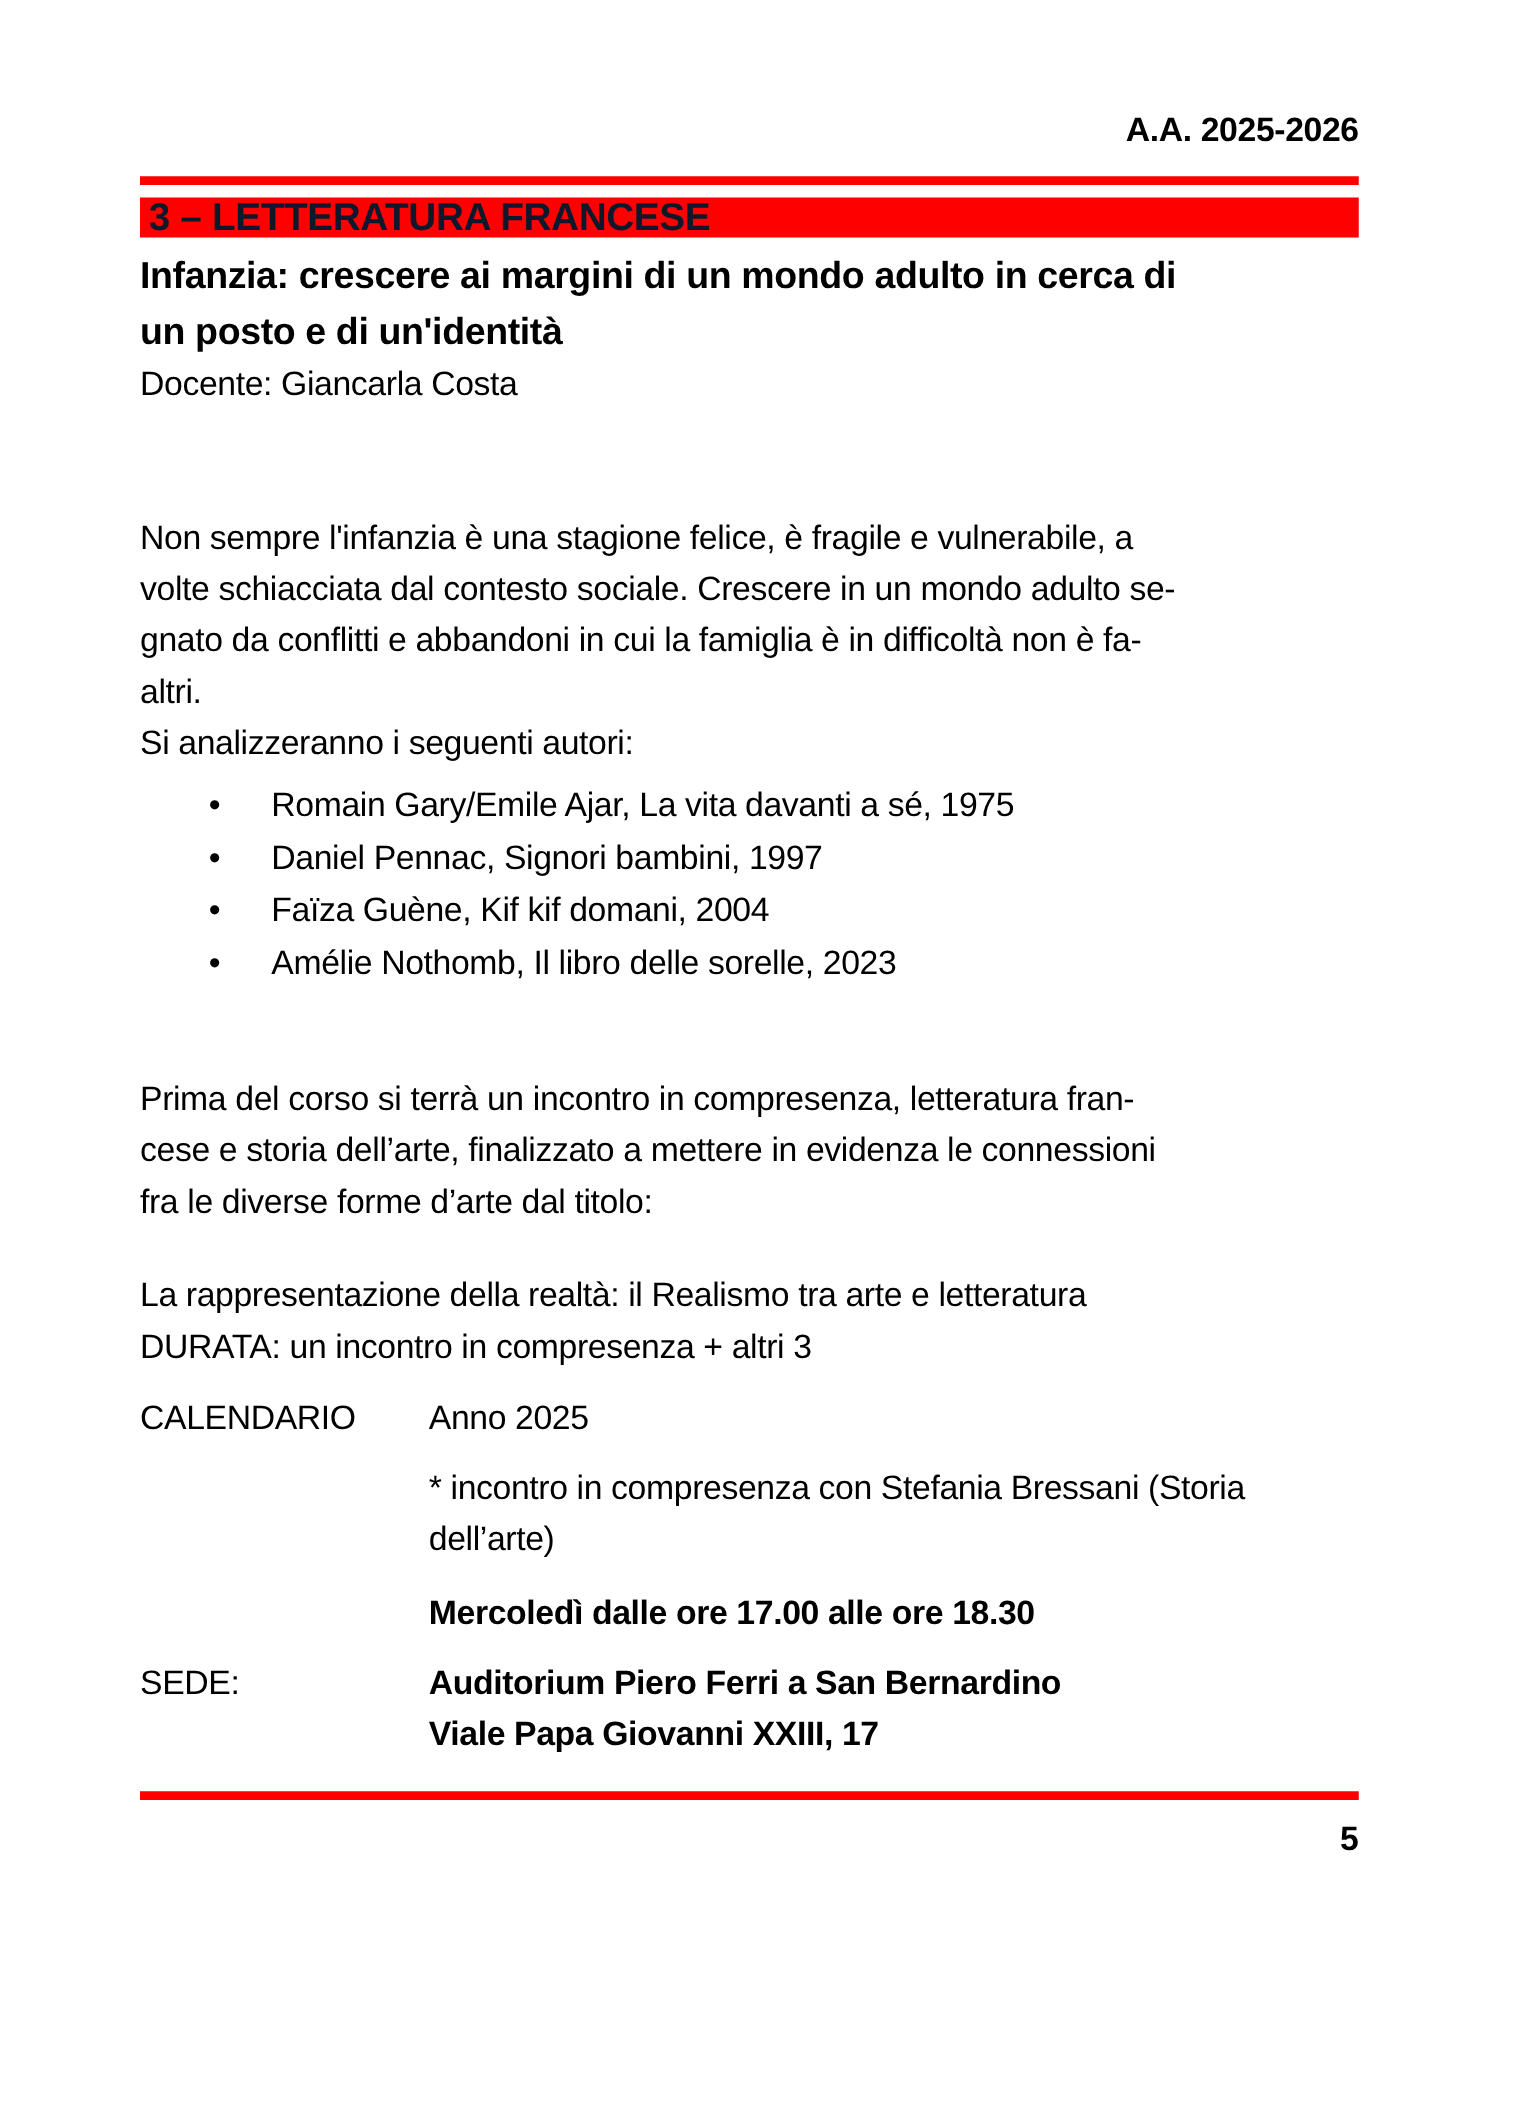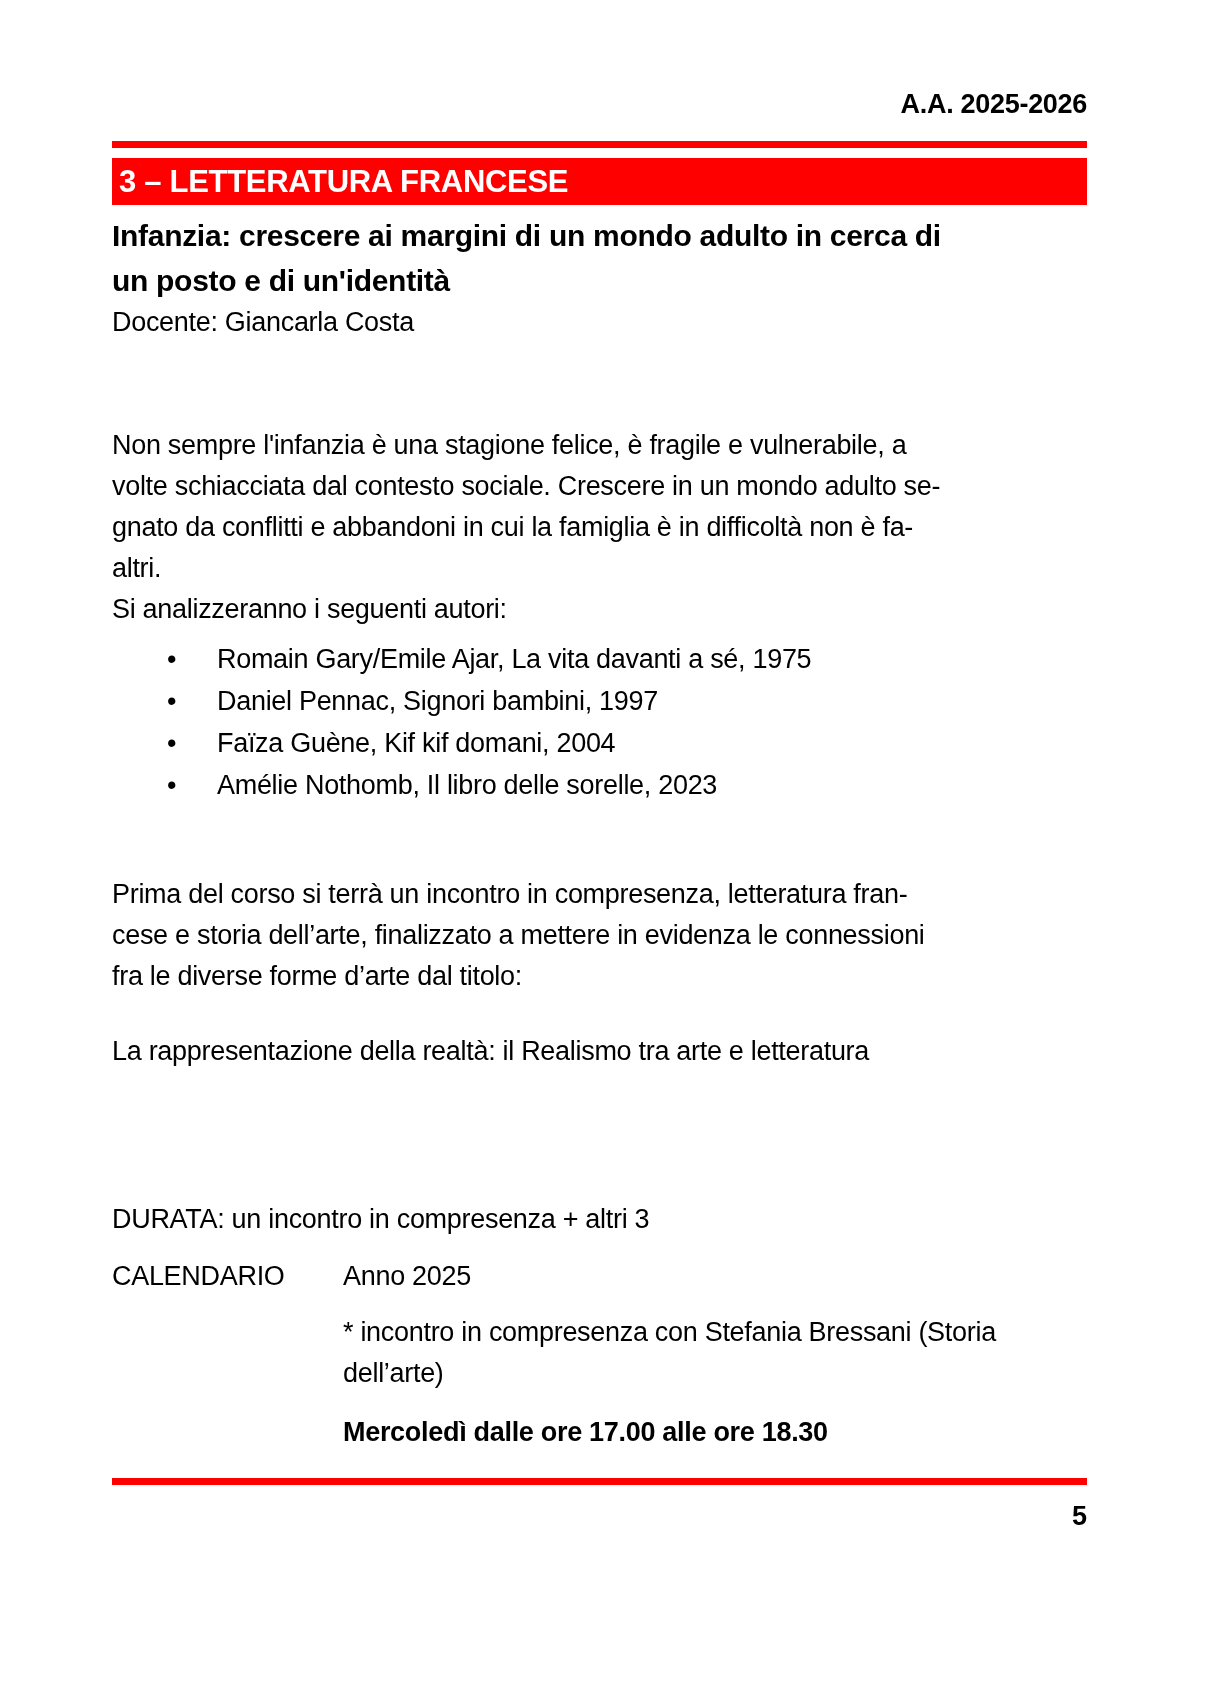--- a/index.html
+++ b/index.html
@@ -27,23 +27,23 @@
     text-align: right;
     letter-spacing: -0.3px;
   }
   .rule {
     height: 7px;
     background: var(--accent, #fe0000);
   }
   .rule-top { margin-top: 21px; }
   .banner {
     margin-top: 10px;
-    height: 47px;
+    height: 32px;
     background: var(--accent, #fe0000);
-    color: #ffffff;
+    color: #0f172a;
     font-size: 31px;
     font-weight: bold;
     display: flex;
     align-items: center;
     padding-left: 7px;
     box-sizing: border-box;
     letter-spacing: -0.3px;
   }
   .course-title {
     margin-top: 8px;
@@ -77,21 +77,21 @@
     flex: none;
   }
   .para2 { margin-top: 68px; }
   .highlight {
     margin-top: 34px;
     font-size: 27px;
     line-height: 41px;
     font-weight: normal;
     letter-spacing: -0.3px;
   }
-  .durata { margin-top: 127px; }
+  .durata { }
   .row {
     display: flex;
     font-size: 27px;
     line-height: 41px;
     letter-spacing: -0.3px;
     gap: 26px;
   }
   .row .label-col { width: 205px; flex: none; }
   .row .value-col { flex: 1; min-width: 0; }
   .cal-row1 { margin-top: 16px; }
@@ -181,19 +181,26 @@
         <div class="line">* incontro in compresenza con Stefania Bressani (Storia</div>
         <div class="line">dell’arte)</div>
       </div>
     </div>
 
     <div class="row time-row">
       <div class="label-col"></div>
       <div class="value-col line">Mercoledì dalle ore 17.00 alle ore 18.30</div>
     </div>
 
+    <div class="row sede-row">
+      <div class="label-col">SEDE:</div>
+      <div class="value-col">
+        <div class="line">Auditorium Piero Ferri a San Bernardino</div>
+        <div class="line">Viale Papa Giovanni XXIII, 17</div>
+      </div>
+    </div>
 
     <div class="rule rule-bottom"></div>
 
     <div class="pagenum">5</div>
 
   </div>
 </div>
 
 </body></html>

